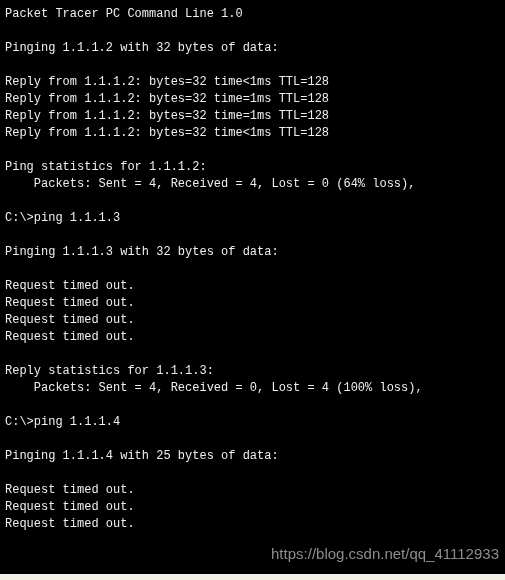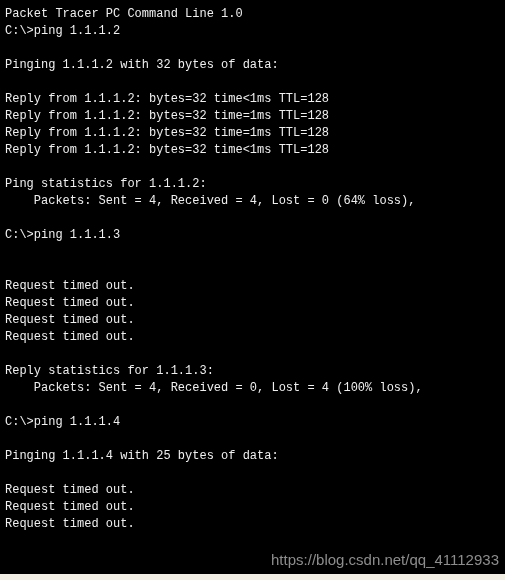--- a/index.html
+++ b/index.html
@@ -33,21 +33,21 @@
     color: #f0f0f0;
     white-space: pre;
     letter-spacing: 0px;
   }
   .line.blank {
     color: transparent;
   }
   #watermark {
     position: absolute;
     right: 6px;
-    bottom: 12px;
+    bottom: 18px;
     font-family: "Liberation Sans", "DejaVu Sans", sans-serif;
     font-size: 15px;
     color: #8d8d8d;
     white-space: nowrap;
     letter-spacing: 0px;
   }
   #bottom-strip {
     position: absolute;
     left: 0;
     bottom: 0;
@@ -55,34 +55,34 @@
     height: 6px;
     background: #f2f0e6;
   }
 </style>
 </head>
 <body>
 
 <div id="terminal">
   <div id="lines-container">
       <div class="line">Packet Tracer PC Command Line 1.0</div>
-      <div class="line">C:\&gt;ping 1.1.1.2</div>
       <div class="line blank"></div>
       <div class="line">Pinging 1.1.1.2 with 32 bytes of data:</div>
       <div class="line blank"></div>
       <div class="line">Reply from 1.1.1.2: bytes=32 time&lt;1ms TTL=128</div>
       <div class="line">Reply from 1.1.1.2: bytes=32 time=1ms TTL=128</div>
       <div class="line">Reply from 1.1.1.2: bytes=32 time=1ms TTL=128</div>
       <div class="line">Reply from 1.1.1.2: bytes=32 time&lt;1ms TTL=128</div>
       <div class="line blank"></div>
       <div class="line">Ping statistics for 1.1.1.2:</div>
       <div class="line">    Packets: Sent = 4, Received = 4, Lost = 0 (64% loss),</div>
       <div class="line blank"></div>
       <div class="line">C:\&gt;ping 1.1.1.3</div>
       <div class="line blank"></div>
+      <div class="line">Pinging 1.1.1.3 with 32 bytes of data:</div>
       <div class="line blank"></div>
       <div class="line">Request timed out.</div>
       <div class="line">Request timed out.</div>
       <div class="line">Request timed out.</div>
       <div class="line">Request timed out.</div>
       <div class="line blank"></div>
       <div class="line">Reply statistics for 1.1.1.3:</div>
       <div class="line">    Packets: Sent = 4, Received = 0, Lost = 4 (100% loss),</div>
       <div class="line blank"></div>
       <div class="line">C:\&gt;ping 1.1.1.4</div>

